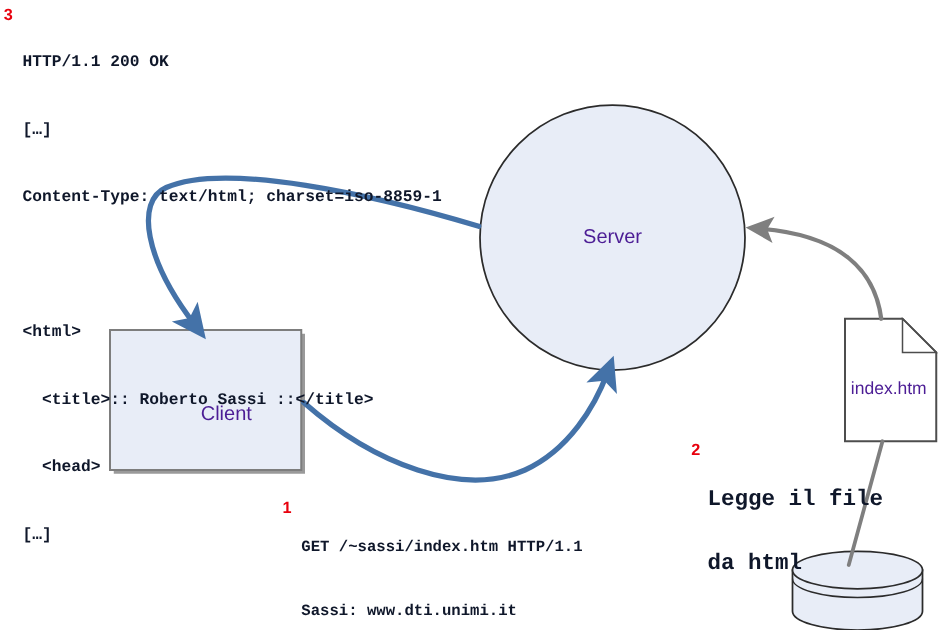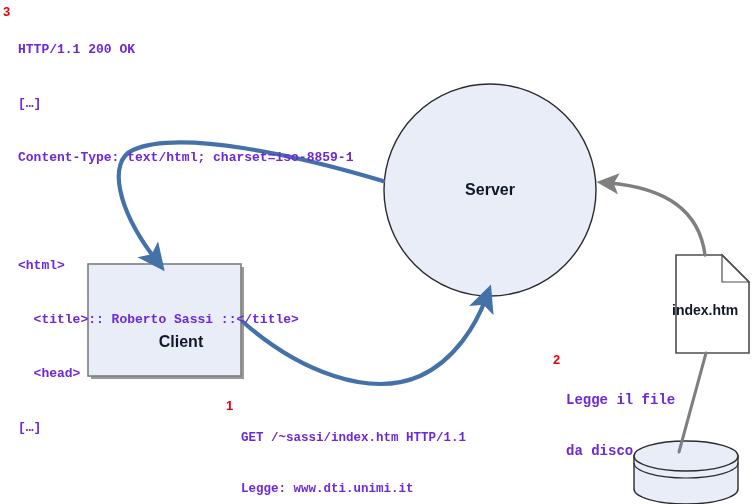--- a/index.html
+++ b/index.html
@@ -23,37 +23,37 @@
     height: 504px;
   }
 
   
   .mono-block {
     position: absolute;
     font-family: "Liberation Mono", "DejaVu Sans Mono", monospace;
     font-weight: bold;
     font-size: 13px;
     line-height: 18px;
-    color: #6d28d9;
+    color: #0f172a;
     white-space: pre;
   }
   #response-block {
     left: 18px;
     top: 5px;
   }
   #request-block {
     left: 241px;
     top: 396px;
     font-size: 12.5px;
     line-height: 17px;
   }
   #disk-read-block {
     left: 566px;
     top: 358px;
-    font-size: 14px;
+    font-size: 18px;
     line-height: 17px;
   }
   .mono-line { display: block; }
   .mono-line.blank { height: 18px; }
 
   
   .step-number {
     position: absolute;
     color: #e8000d;
     font-family: "Liberation Sans", sans-serif;
@@ -62,44 +62,43 @@
     line-height: 13px;
   }
   #step-3 { left: 3px;   top: 5px; }
   #step-1 { left: 226px; top: 399px; }
   #step-2 { left: 553px; top: 353px; }
 
   
   .node-label {
     position: absolute;
     text-align: center;
-    color: #0f172a;
+    color: #4c1d95;
     font-family: "Liberation Sans", sans-serif;
     font-size: 16px;
     line-height: 21px;
     white-space: pre-line;
     pointer-events: none;
-    font-weight: bold;
   }
   #server-label {
     left: 383px;
     top: 158px;
     width: 214px;
   }
   #client-label {
     left: 88px;
-    top: 310px;
+    top: 300px;
     width: 186px;
   }
   #file-label {
     left: 672px;
     top: 300px;
     width: 78px;
     font-size: 14px;
-    text-align: left;
+    text-align: center;
   }
   #disk-label {
     left: 632px;
     top: 504px;
     width: 108px;
     font-size: 15px;
   }
 </style>
 </head>
 <body>
@@ -148,26 +147,26 @@
     <span class="mono-line">Content-Type: text/html; charset=iso-8859-1</span>
     <span class="mono-line blank"></span>
     <span class="mono-line">&lt;html&gt;</span>
     <span class="mono-line">  &lt;title&gt;:: Roberto Sassi ::&lt;/title&gt;</span>
     <span class="mono-line">  &lt;head&gt;</span>
     <span class="mono-line">[…]</span>
   </div>
 
   <div class="mono-block" id="request-block">
     <span class="mono-line">GET /~sassi/index.htm HTTP/1.1</span>
-    <span class="mono-line">Legge: www.dti.unimi.it</span>
+    <span class="mono-line">Sassi: www.dti.unimi.it</span>
   </div>
 
   <div class="mono-block" id="disk-read-block">
     <span class="mono-line">Legge il file</span>
-    <span class="mono-line">da disco</span>
+    <span class="mono-line">da html</span>
   </div>
 
   <div class="node-label" id="server-label">
     <div>Server</div>
   </div>
 
   <div class="node-label" id="client-label">
     <div>Client</div>
   </div>
 

